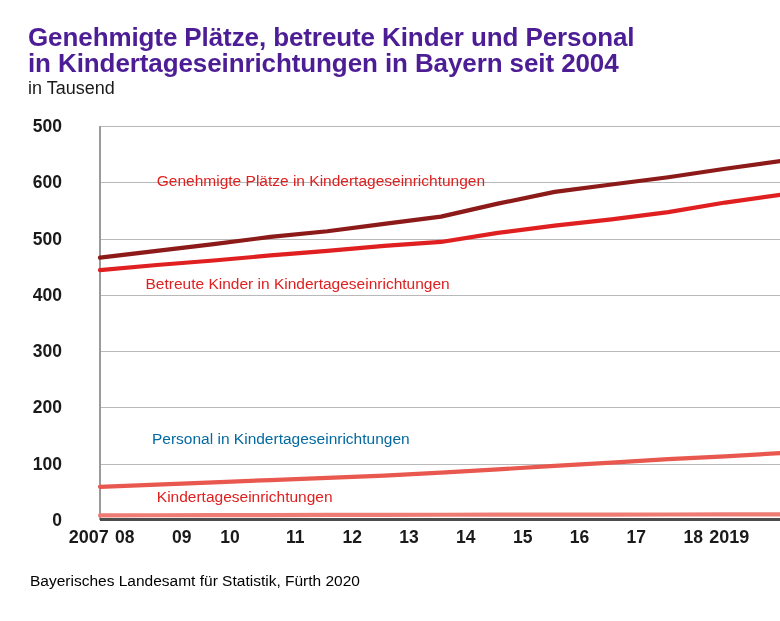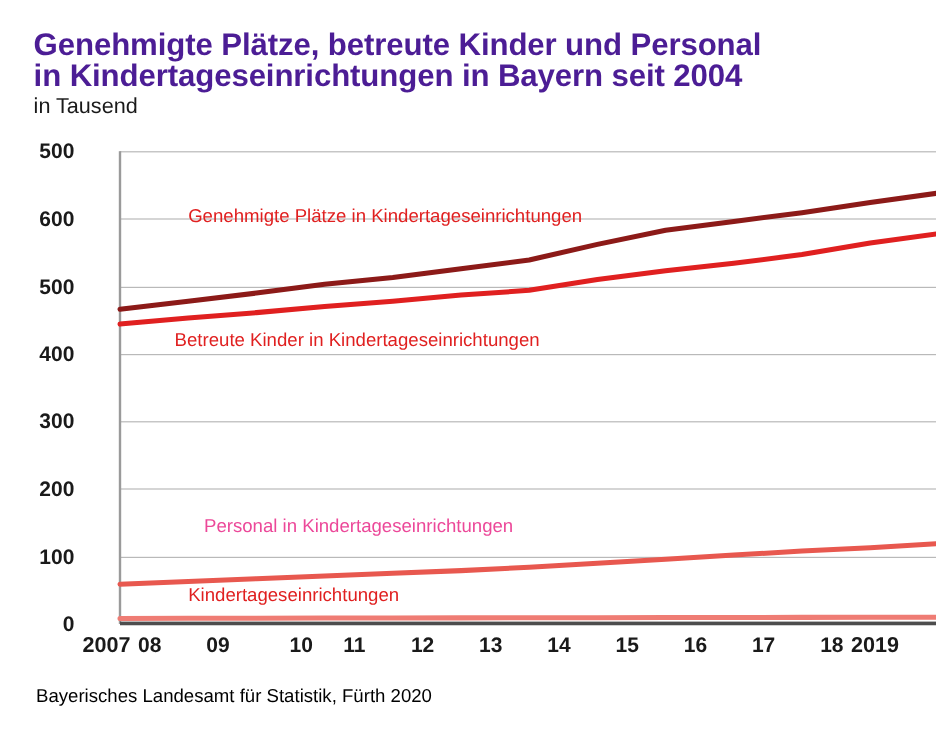--- a/index.html
+++ b/index.html
@@ -109,30 +109,30 @@
     <div class="axis-bottom"></div>
     <svg class="lines" id="svg" viewBox="0 0 682 394" preserveAspectRatio="none">
         <polyline points="0.00,131.71 56.83,124.95 113.67,118.20 170.50,110.88 227.33,105.25 284.17,97.94 341.00,90.62 397.83,77.67 454.67,65.85 511.50,58.54 568.33,51.22 625.17,42.78 682.00,34.90" fill="none" stroke="#8c1a18" stroke-width="4.2" stroke-linejoin="round" stroke-linecap="round"></polyline>
         <polyline points="0.00,144.09 56.83,139.03 113.67,134.52 170.50,129.46 227.33,124.95 284.17,119.89 341.00,115.95 397.83,106.94 454.67,99.63 511.50,93.43 568.33,86.12 625.17,76.55 682.00,68.67" fill="none" stroke="#e02020" stroke-width="4.2" stroke-linejoin="round" stroke-linecap="round"></polyline>
         <polyline points="0.00,360.79 56.83,358.54 113.67,356.29 170.50,354.04 227.33,351.79 284.17,349.53 341.00,346.72 397.83,343.34 454.67,339.97 511.50,336.59 568.33,333.21 625.17,330.40 682.00,327.02" fill="none" stroke="#e8584f" stroke-width="4.2" stroke-linejoin="round" stroke-linecap="round"></polyline>
         <polyline points="0.00,389.38 56.83,389.27 113.67,389.16 170.50,389.05 227.33,388.93 284.17,388.88 341.00,388.77 397.83,388.71 454.67,388.60 511.50,388.54 568.33,388.48 625.17,388.43 682.00,388.37" fill="none" stroke="#ef7c74" stroke-width="4.2" stroke-linejoin="round" stroke-linecap="round"></polyline>
       </svg>
     <div id="annots">
         <div class="annot" style="left: 56.8px; top: 46.3px; color: rgb(224, 32, 32);">Genehmigte Plätze in Kindertageseinrichtungen</div>
         <div class="annot" style="left: 45.5px; top: 148.7px; color: rgb(224, 32, 32);">Betreute Kinder in Kindertageseinrichtungen</div>
-        <div class="annot" style="left: 70px; top: 304.1px; color: #ec4899;">Personal in Kindertageseinrichtungen</div>
+        <div class="annot" style="left: 52px; top: 304.1px; color: #0369a1;">Personal in Kindertageseinrichtungen</div>
         <div class="annot" style="left: 56.8px; top: 361.5px; color: rgb(224, 32, 32);">Kindertageseinrichtungen</div>
       </div>
   </div>
 
   <div class="xlabels-wrap" id="xlabels">
       <div class="xlabel edge" style="left: 2px; transform: translateX(-3%);">2007</div>
       <div class="xlabel" style="left: 56.8px;">08</div>
       <div class="xlabel" style="left: 113.7px;">09</div>
-      <div class="xlabel" style="left: 183px; text-align: center;">10</div>
+      <div class="xlabel" style="left: 162px; text-align: center;">10</div>
       <div class="xlabel" style="left: 227.3px;">11</div>
       <div class="xlabel" style="left: 284.2px;">12</div>
       <div class="xlabel" style="left: 341px;">13</div>
       <div class="xlabel" style="left: 397.8px;">14</div>
       <div class="xlabel" style="left: 454.7px;">15</div>
       <div class="xlabel" style="left: 511.5px;">16</div>
       <div class="xlabel" style="left: 568.3px;">17</div>
       <div class="xlabel" style="left: 625.2px;">18</div>
       <div class="xlabel edge" style="left: 680px; transform: translateX(-97%); text-align: right;">2019</div>
     </div>

